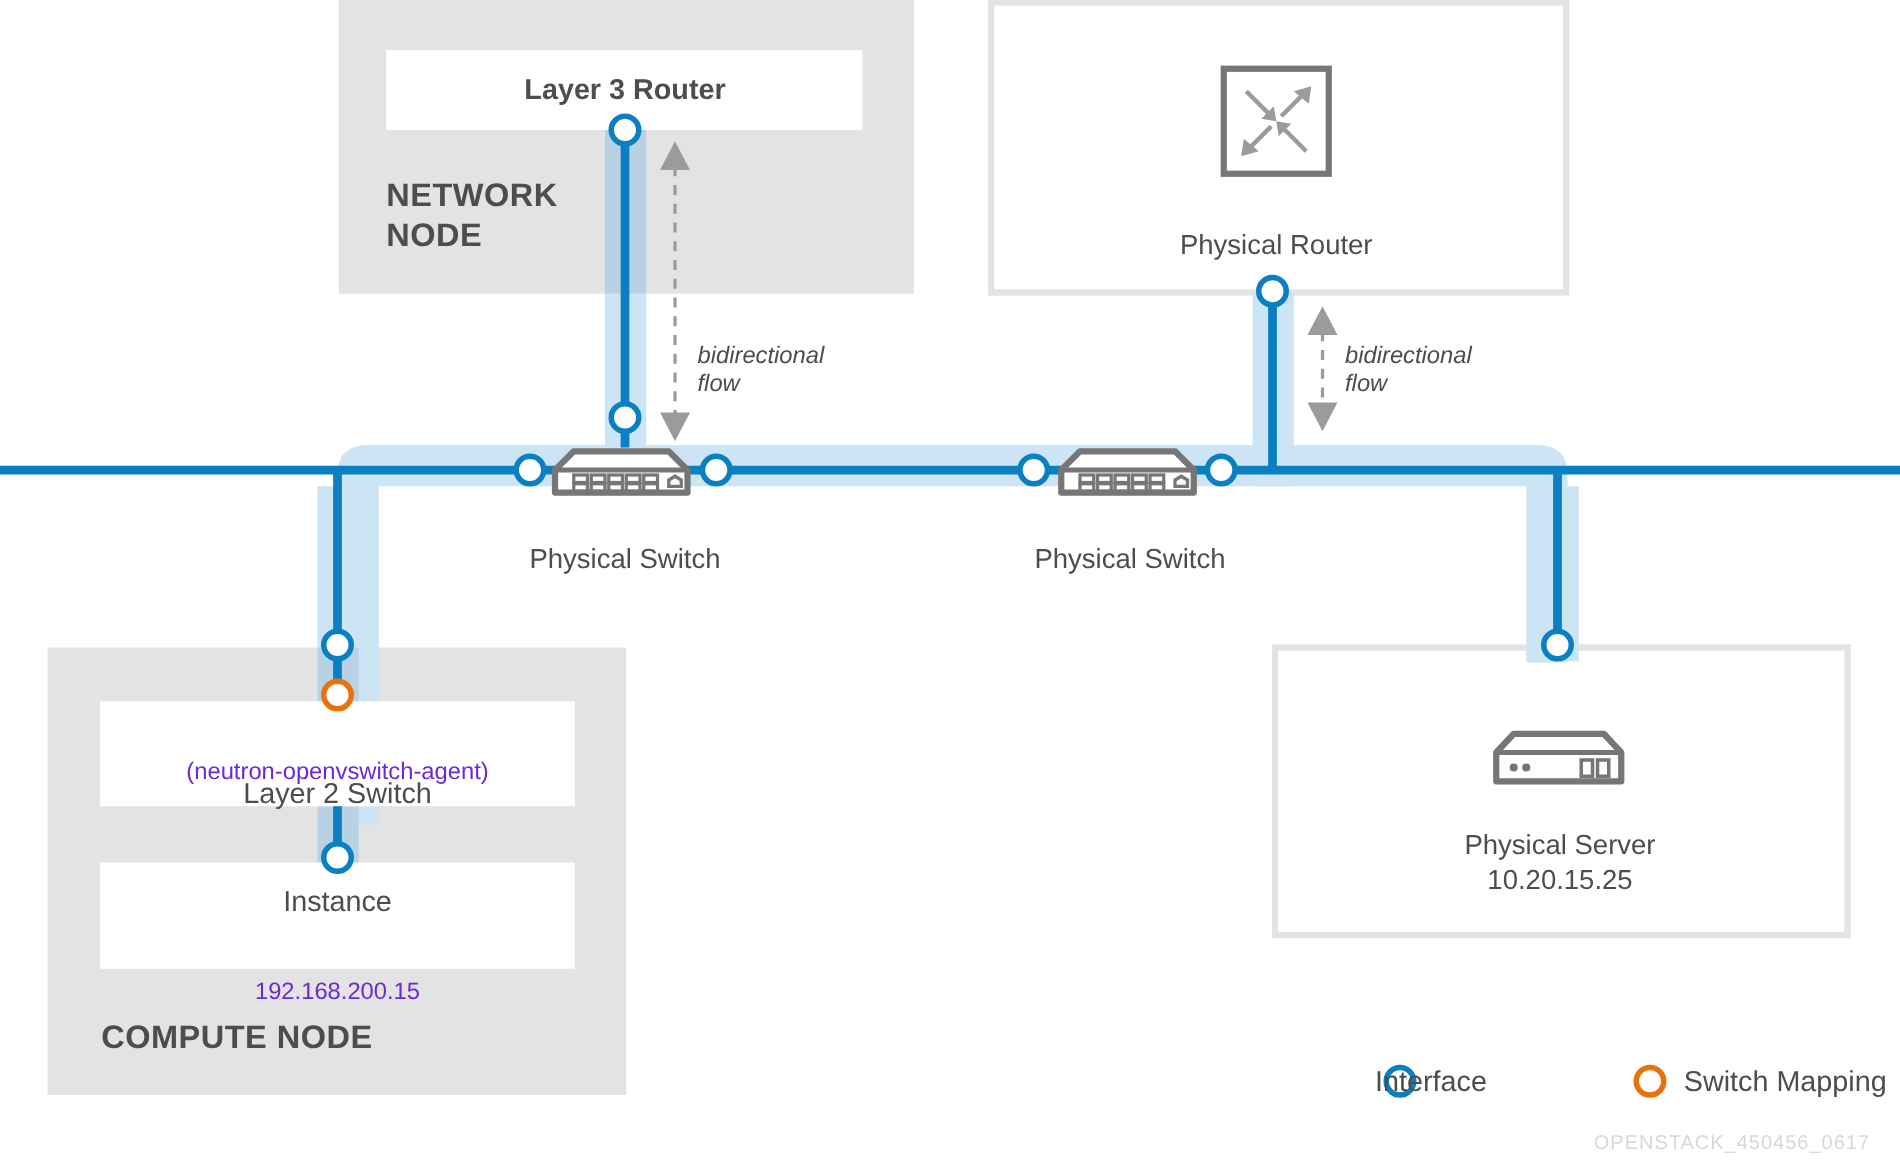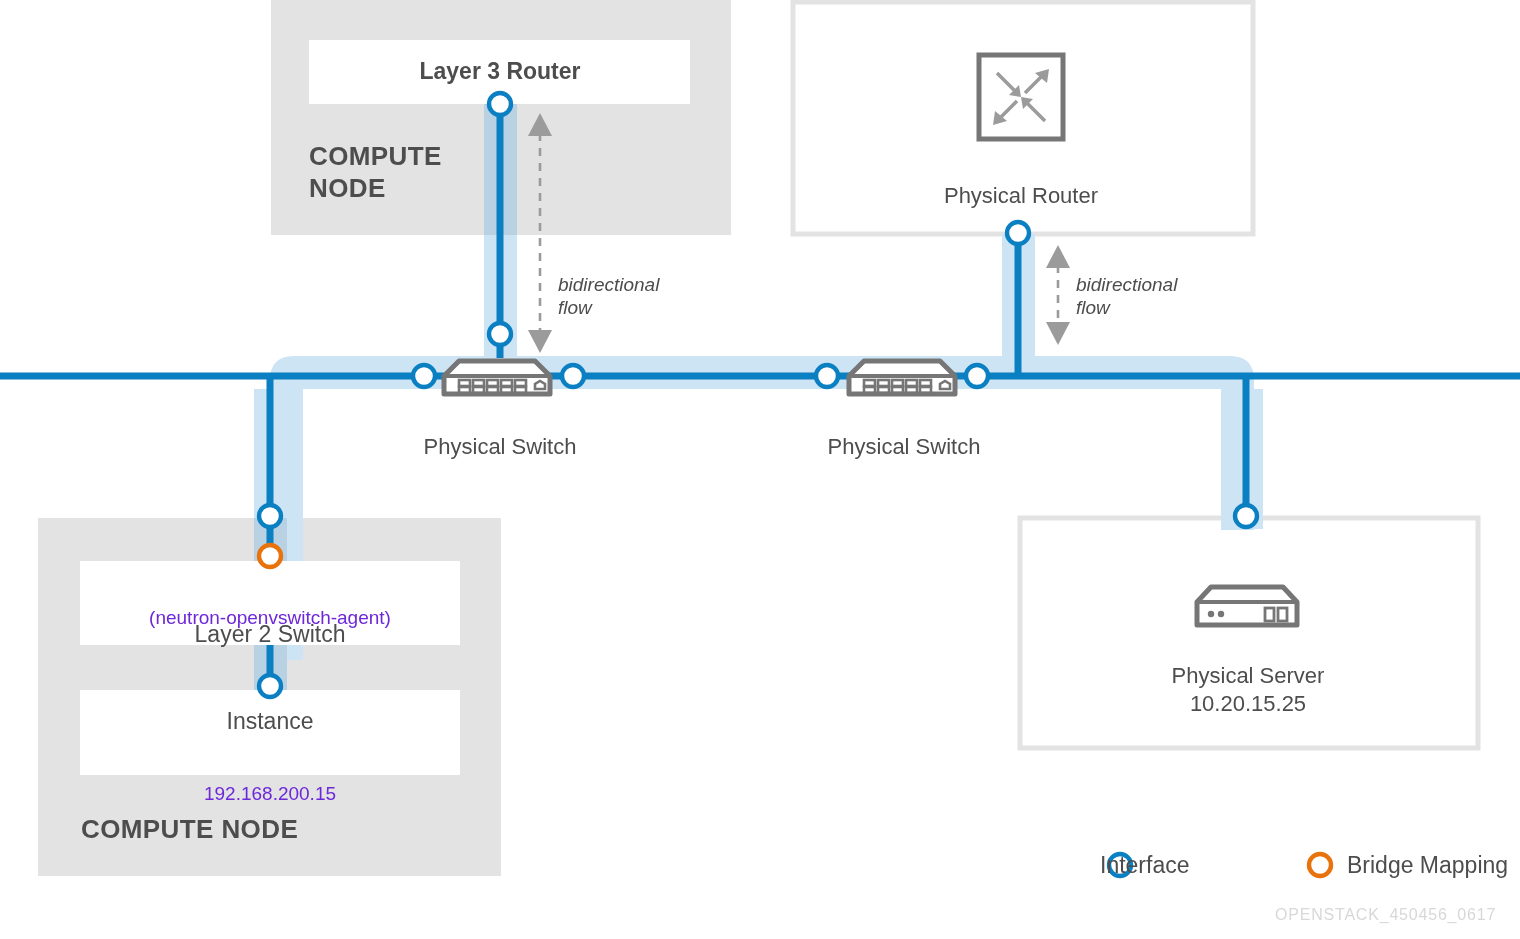--- a/index.html
+++ b/index.html
@@ -211,21 +211,21 @@
     <circle cx="270" cy="516" r="11" fill="#ffffff" stroke="#0a7fc2" stroke-width="4.4"></circle>
     <circle cx="270" cy="686" r="11" fill="#ffffff" stroke="#0a7fc2" stroke-width="4.4"></circle>
 
     <circle cx="270" cy="556" r="11" fill="#ffffff" stroke="#e8730c" stroke-width="4.4"></circle>
 
     <circle cx="1120" cy="865" r="11" fill="#ffffff" stroke="#0a7fc2" stroke-width="4.4"></circle>
     <circle cx="1320" cy="865" r="11" fill="#ffffff" stroke="#e8730c" stroke-width="4.4"></circle>
   </svg>
 
   <div class="lbl node-title" style="left:309px; top:140px;">
-    <div>COMPUTE</div>
+    <div>NETWORK</div>
     <div>NODE</div>
   </div>
 
   <div class="lbl box-title ctr" style="left:500px; top:58px;font-weight:bold;">Layer 3 Router</div>
 
   <div class="lbl dev-caption ctr" style="left:500px; top:408px;">Physical Switch</div>
 
   <div class="lbl dev-caption ctr" style="left:904px; top:408px;">Physical Switch</div>
 
   <div class="lbl dev-caption ctr" style="left:1021px; top:157px;">Physical Router</div>
@@ -245,17 +245,17 @@
 
   <div class="lbl box-title ctr" style="left:270px; top:708px;">Instance</div>
   <div class="lbl box-sub ctr" style="left:270px; top:739px;margin-top:44px;">192.168.200.15</div>
 
   <div class="lbl node-title" style="left:81px; top:813px;">COMPUTE NODE</div>
 
   <div class="lbl dev-caption ctr" style="left:1248px; top:637px;">Physical Server</div>
   <div class="lbl dev-caption ctr" style="left:1248px; top:665px;text-align:right;">10.20.15.25</div>
 
   <div class="lbl legend-label" style="left:1100px; top:852px;">Interface</div>
-  <div class="lbl legend-label" style="left:1347px; top:852px;">Bridge Mapping</div>
+  <div class="lbl legend-label" style="left:1347px; top:852px;">Switch Mapping</div>
 
   <div class="lbl footer-label" style="left:1275px; top:906px;">OPENSTACK_450456_0617</div>
 
 </div>
 
 </body></html>

